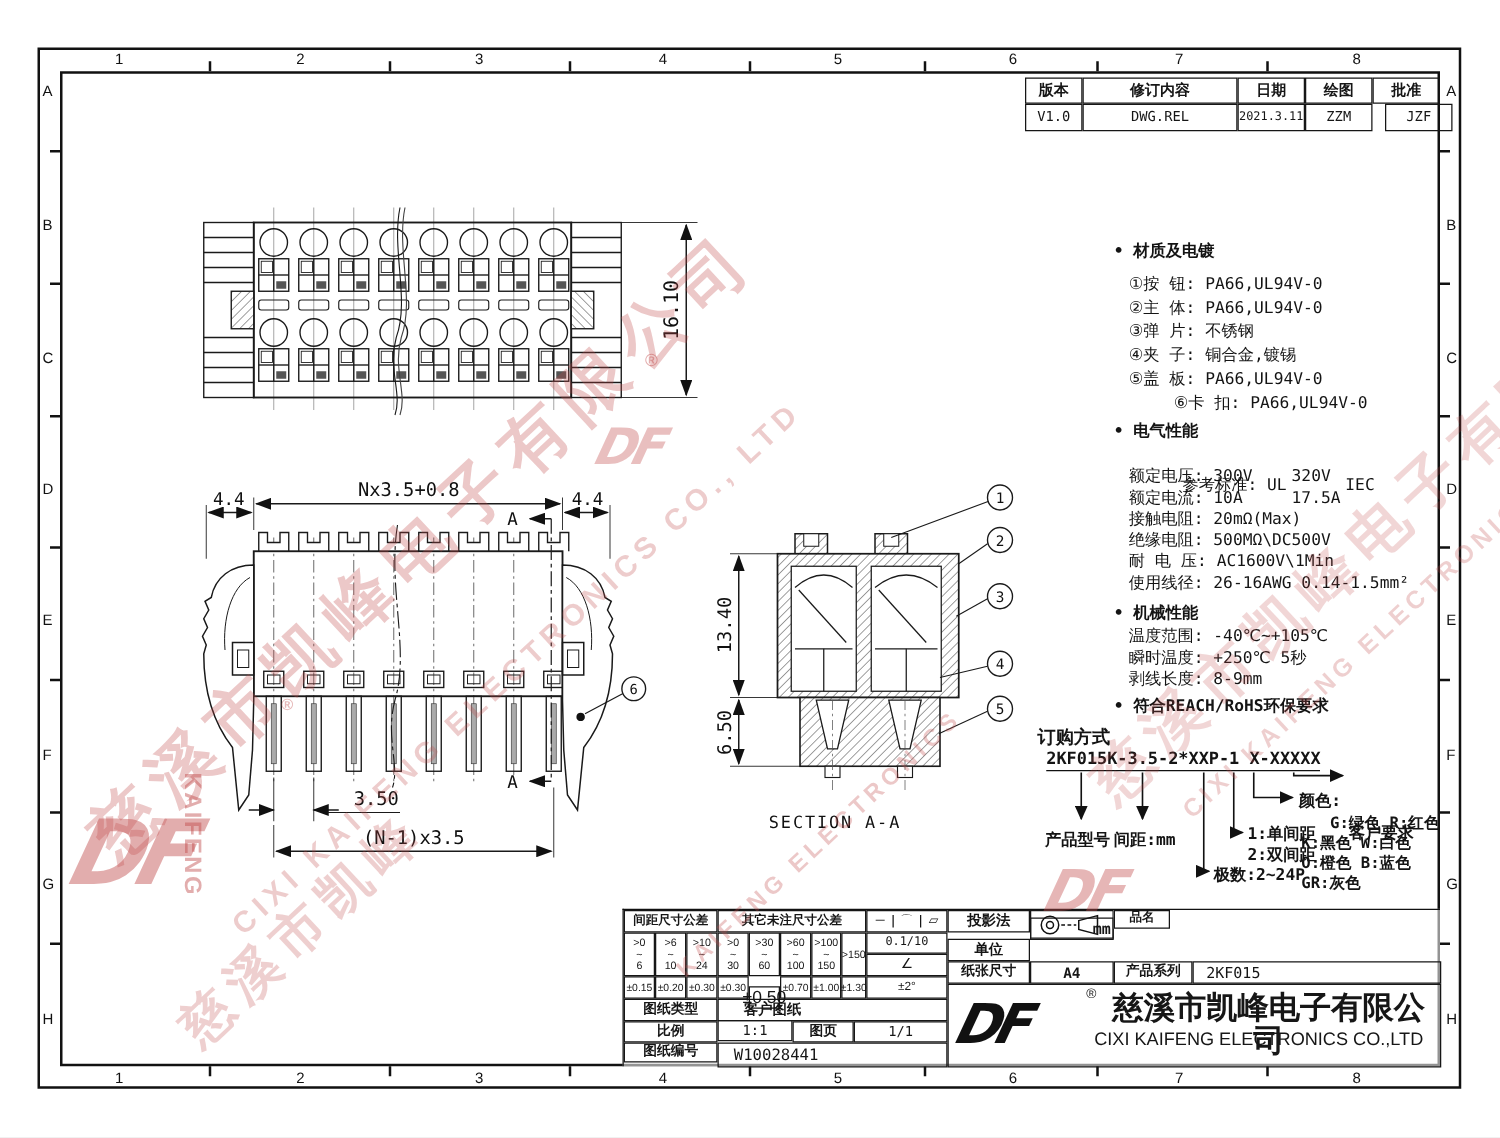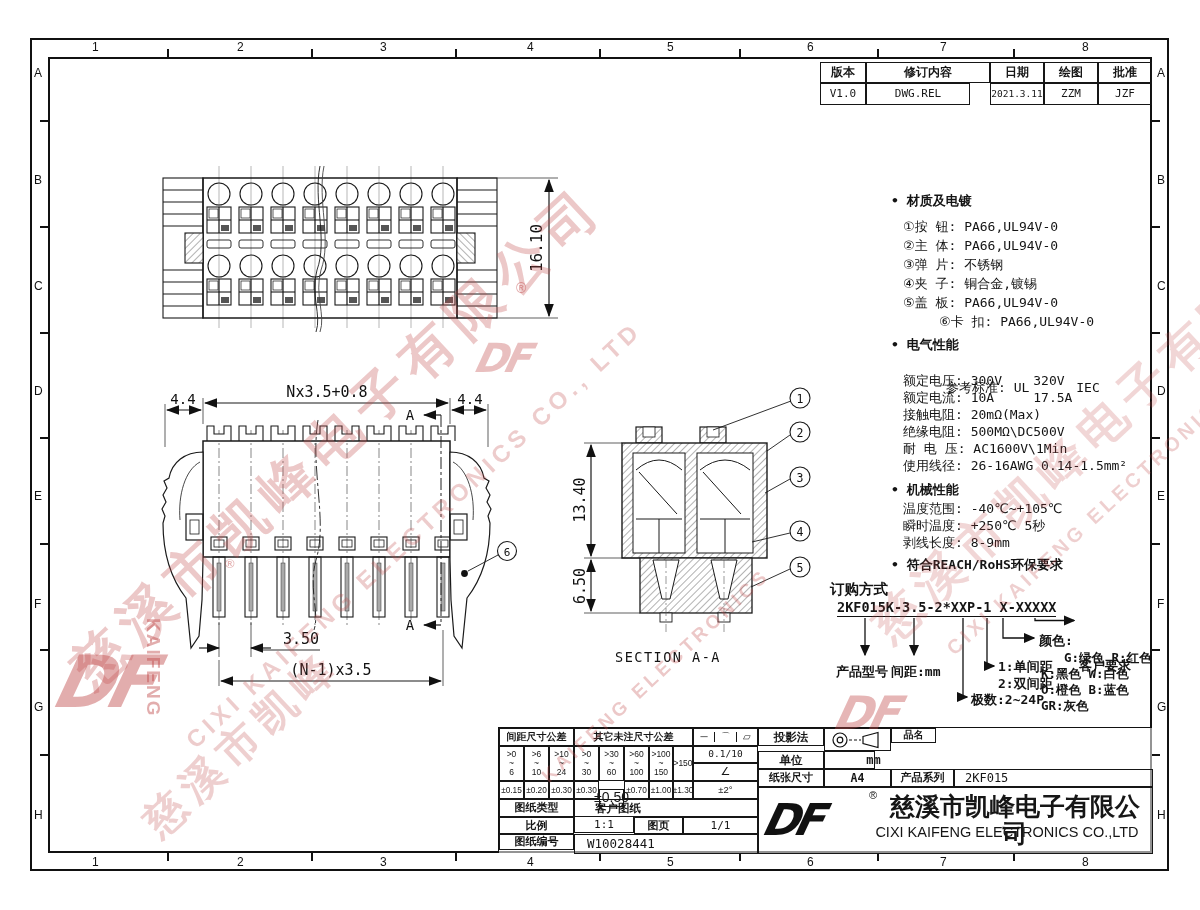--- a/index.html
+++ b/index.html
@@ -93,24 +93,24 @@
     <div class="tickv" style="left:1152px;top:649px;"></div>
   <div class="tickv" style="left:1152px;top:754px;"></div>
 
   <div class="abs" style="left:820px;top:62px;width:332px;height:43px;z-index:3;">
     <div class="cell" style="left:0;top:0;width:46px;height:21px;font-weight:700;font-size:12px;">版本</div>
     <div class="cell" style="left:46px;top:0;width:124px;height:21px;font-weight:700;font-size:12px;">修订内容</div>
     <div class="cell" style="left:170px;top:0;width:54px;height:21px;font-weight:700;font-size:12px;">日期</div>
     <div class="cell" style="left:224px;top:0;width:54px;height:21px;font-weight:700;font-size:12px;">绘图</div>
     <div class="cell" style="left:278px;top:0;width:54px;height:21px;font-weight:700;font-size:12px;">批准</div>
     <div class="cell mono" style="left:0;top:21px;width:46px;height:22px;font-size:11px;">V1.0</div>
-    <div class="cell mono" style="left:46px;top:21px;width:104px;height:22px;font-size:11px;">DWG.REL</div>
+    <div class="cell mono" style="left:46px;top:21px;width:124px;height:22px;font-size:11px;">DWG.REL</div>
     <div class="cell mono" style="left:170px;top:21px;width:54px;height:22px;font-size:9.5px;">2021.3.11</div>
     <div class="cell mono" style="left:224px;top:21px;width:54px;height:22px;font-size:11px;">ZZM</div>
-    <div class="cell mono" style="left:278px;top:21px;width:54px;height:22px;font-size:11px;">JZF</div>
+    <div class="cell mono" style="left:288px;top:21px;width:54px;height:22px;font-size:11px;">JZF</div>
   </div>
 
   <div class="spec spect" style="left:891px;top:192px;">• 材质及电镀</div>
   <div class="spec" style="left:903px;top:218px;">①按 钮: PA66,UL94V-0</div>
   <div class="spec" style="left:903px;top:237px;">②主 体: PA66,UL94V-0</div>
   <div class="spec" style="left:903px;top:256px;">③弹 片: 不锈钢</div>
   <div class="spec" style="left:903px;top:275px;">④夹 子: 铜合金,镀锡</div>
   <div class="spec" style="left:903px;top:294px;">⑤盖 板: PA66,UL94V-0</div>
   <div class="spec" style="left:903px;top:313px;margin-left:36px;">⑥卡 扣: PA66,UL94V-0</div>
   <div class="spec spect" style="left:891px;top:336px;">• 电气性能</div>
@@ -451,21 +451,21 @@
       <svg width="60" height="20" viewBox="0 0 60 20">
         <g fill="none" stroke="#111" stroke-width="1.2">
           <circle cx="12" cy="10" r="7"></circle>
             <circle cx="12" cy="10" r="2.8"></circle>
           <line x1="21" y1="10" x2="33" y2="10" stroke-dasharray="3 2"></line>
           <path d="M35,6.5 L50,2.5 L50,17.5 L35,13.5 Z"></path>
         </g>
       </svg>
     </div>
     <div class="cell" style="left:259px;top:23px;width:66px;height:18px;font-size:11.5px;font-weight:700;">单位</div>
-    <div class="cell mono" style="left:325px;top:23px;width:51px;height:18px;font-size:12px;font-weight:600;padding-left:48px;">mm</div>
+    <div class="cell mono" style="left:325px;top:6px;width:67px;height:18px;font-size:12px;font-weight:600;padding-left:48px;">mm</div>
     <div class="cell" style="left:259px;top:41px;width:66px;height:18px;font-size:11px;font-weight:700;">纸张尺寸</div>
     <div class="cell mono" style="left:325px;top:41px;width:67px;height:18px;font-size:11.5px;font-weight:600;">A4</div>
 
     <div class="cell" style="left:392px;top:0;width:45px;height:15px;font-size:10px;font-weight:700;background:#fff;z-index:2;">品名</div>
     <div class="cell" style="left:392px;top:41px;width:63px;height:18px;font-size:11px;font-weight:700;">产品系列</div>
     <div class="cell cl mono" style="left:455px;top:41px;width:199px;height:18px;font-size:12px;padding-left:10px;">2KF015</div>
 
     <div class="cell" style="left:259px;top:59px;width:395px;height:67px;justify-content:flex-start;">
       <div class="abs" style="left:8px;top:6px;font:italic 900 44px 'DejaVu Sans',sans-serif;transform:skewX(-15deg);letter-spacing:-5px;color:#111;">DF</div>
       <div class="abs" style="left:110px;top:2px;font-size:11px;">®</div>

